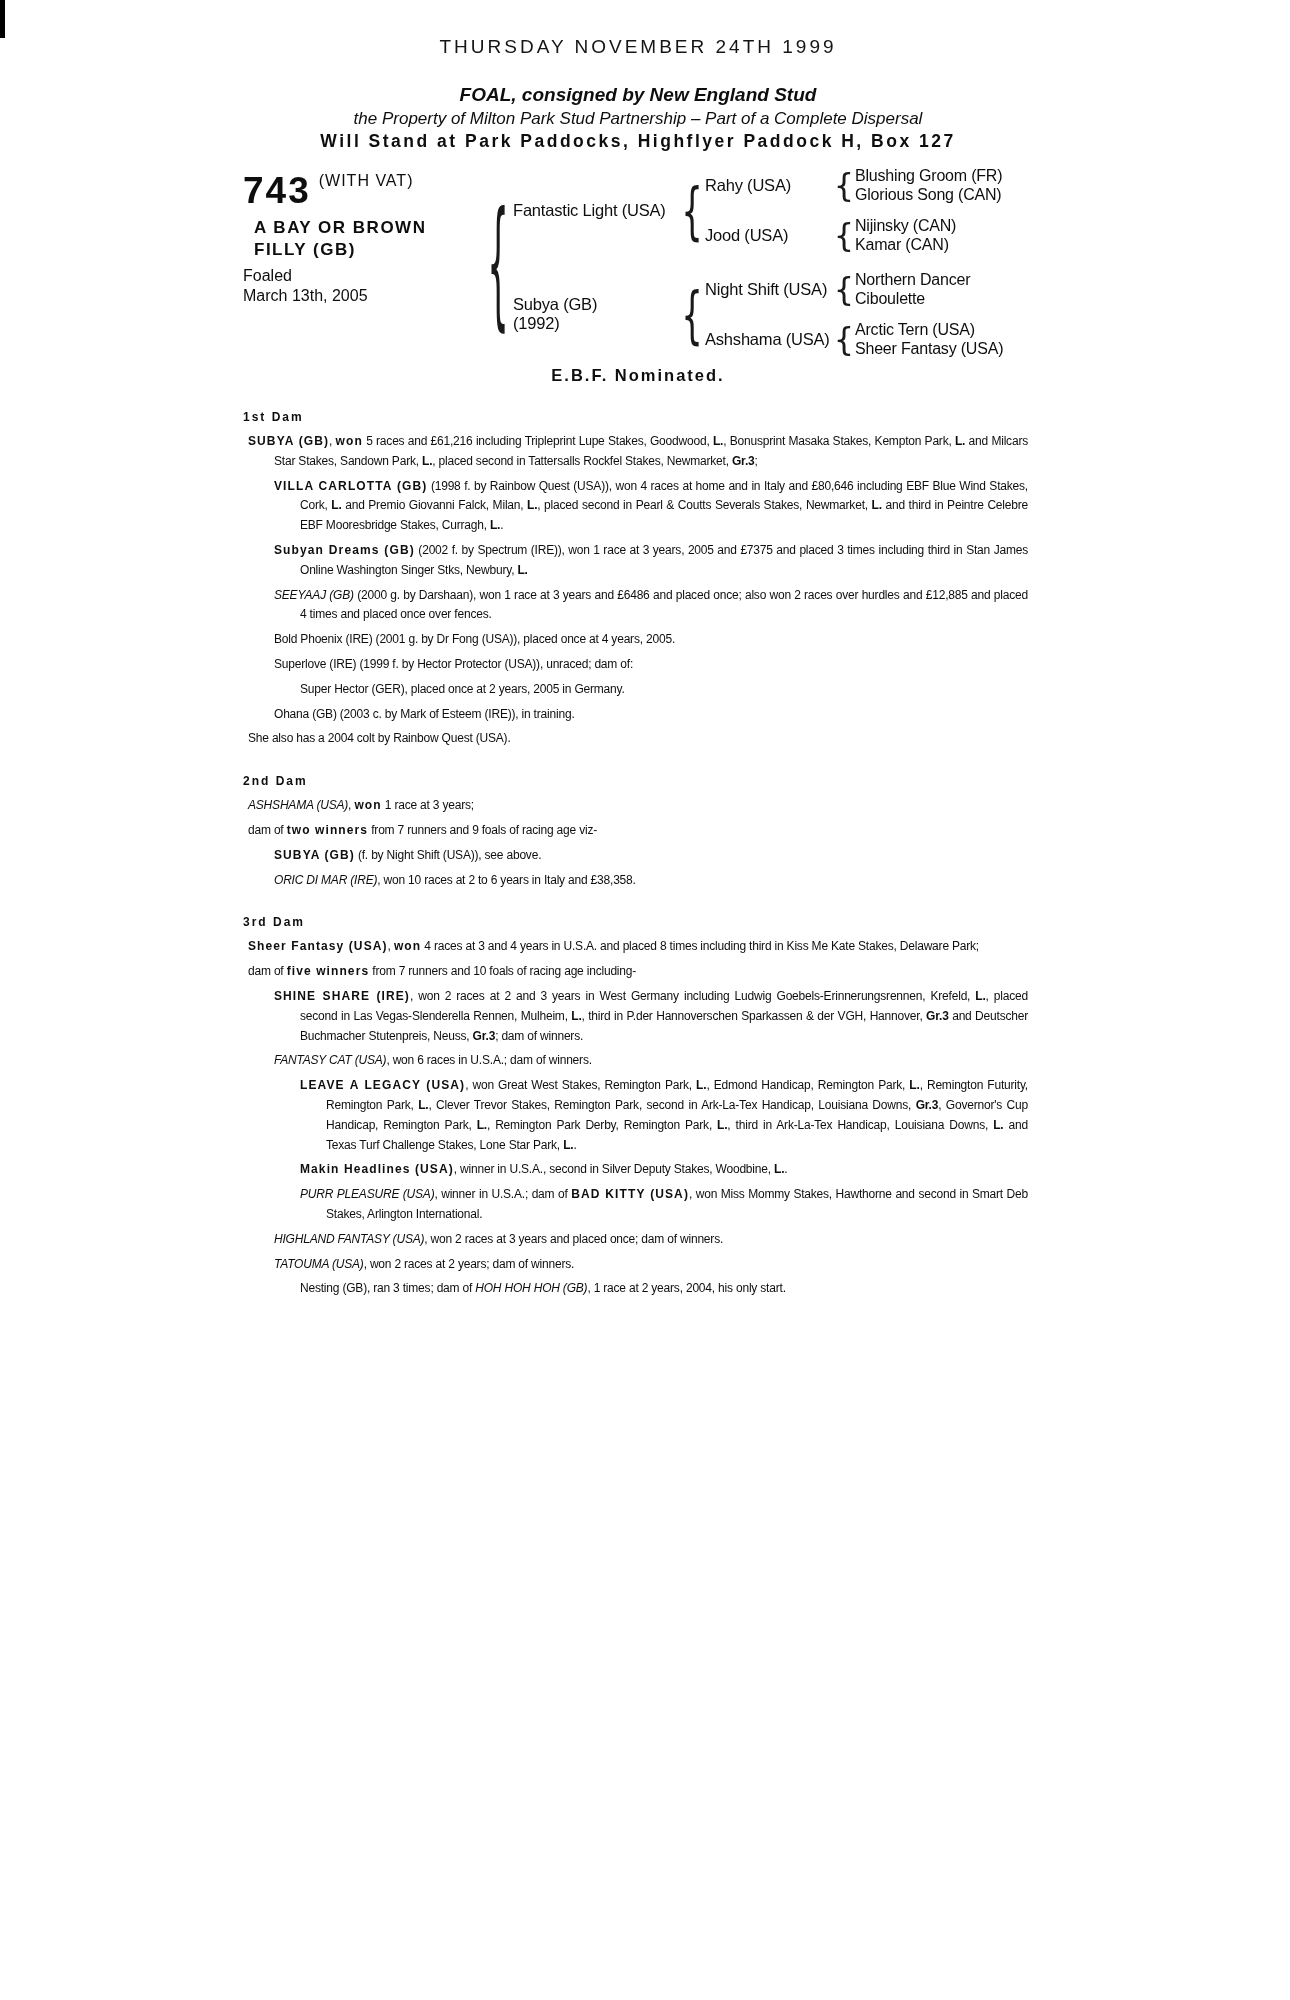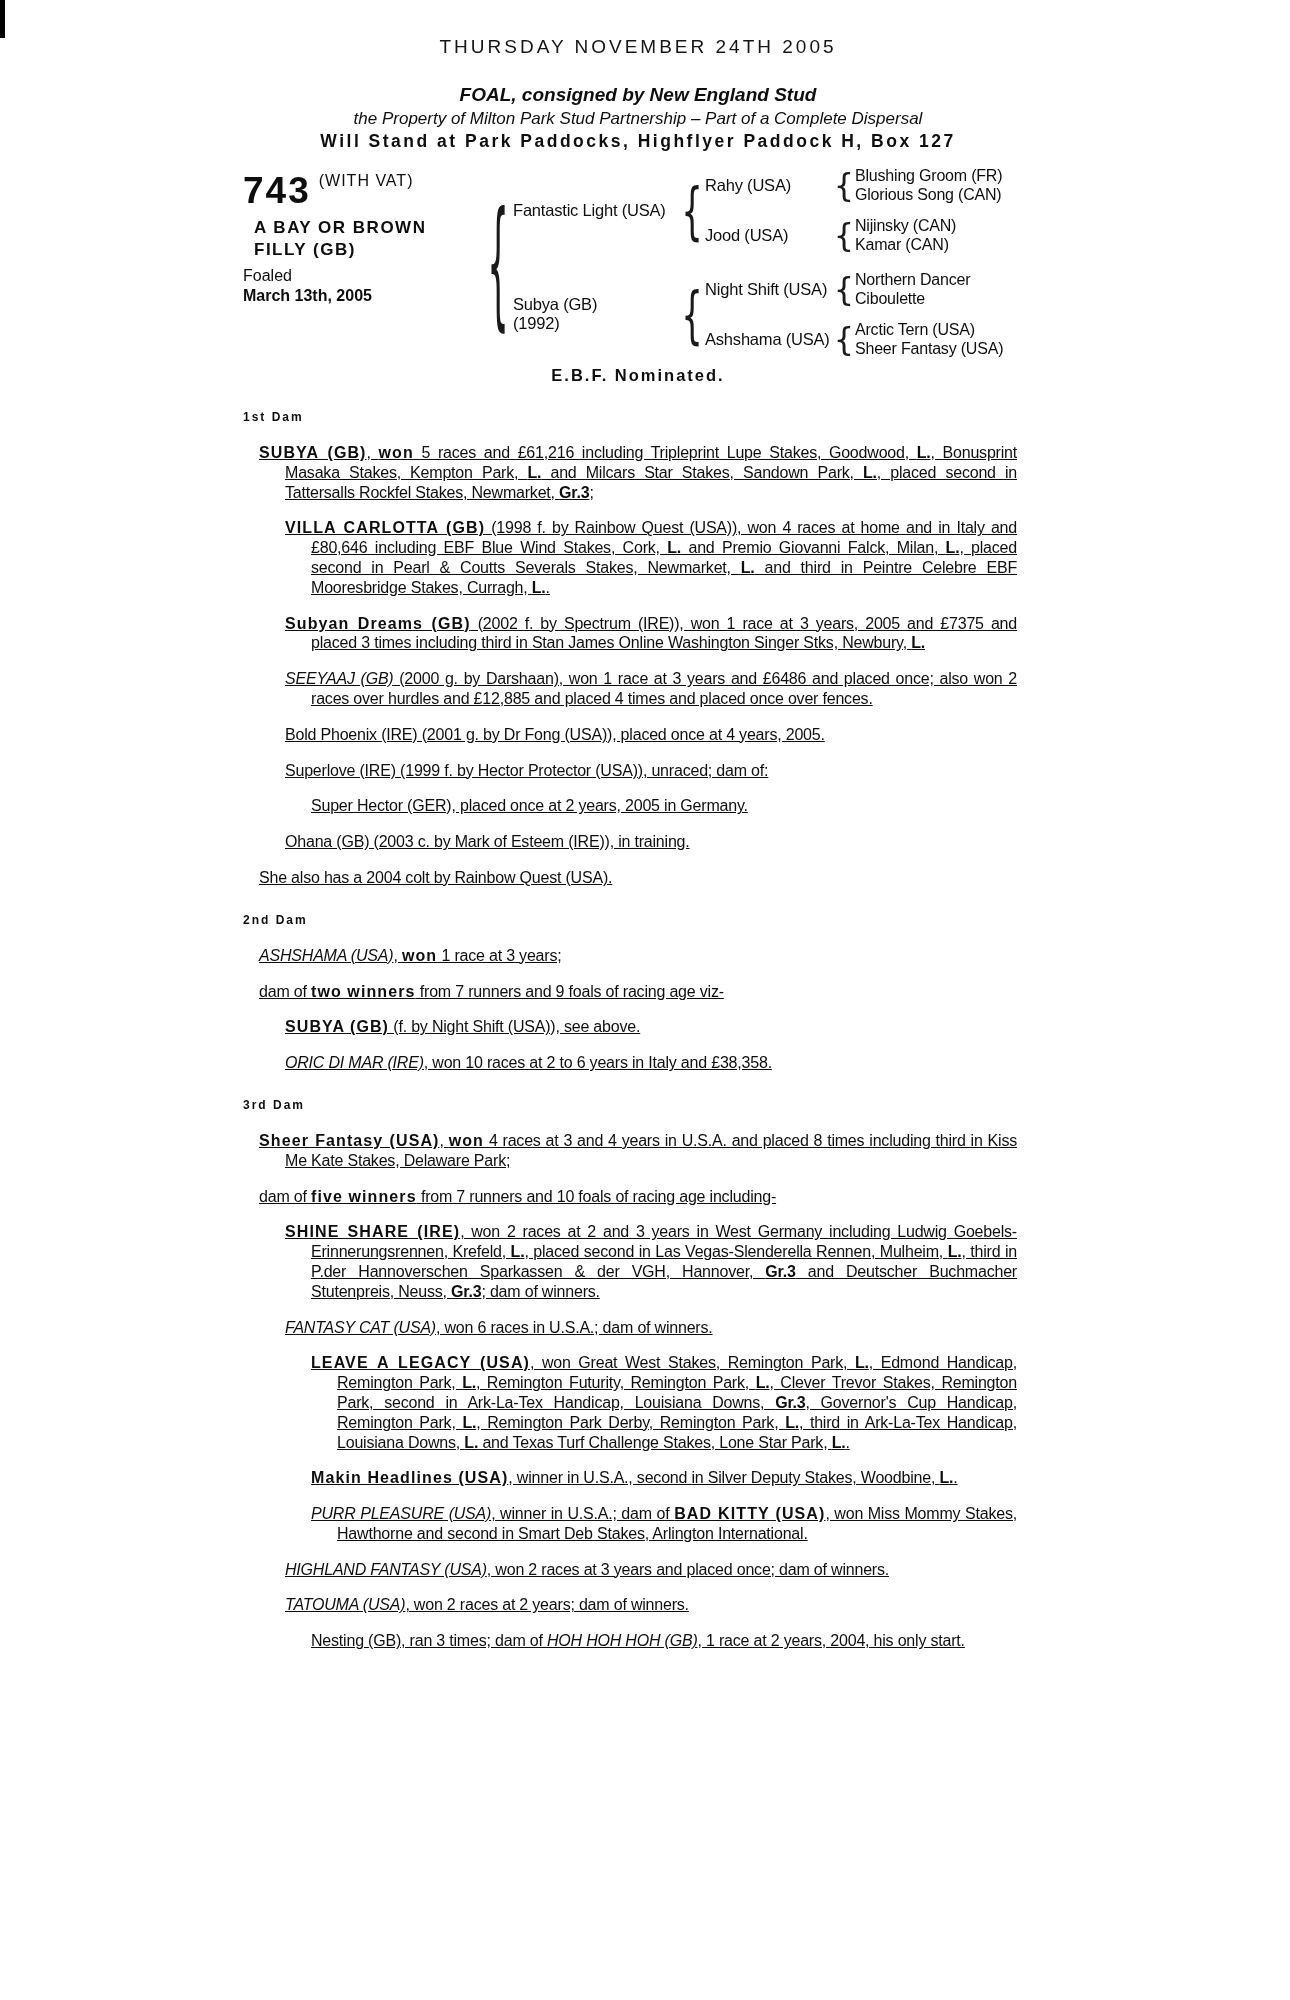--- a/index.html
+++ b/index.html
@@ -21,21 +21,21 @@
   .stand      { margin-top:2px; text-align:center; font-size:17.5px; font-weight:bold; letter-spacing:2.5px; }
 
   
   .ped-block { display:flex; align-items:flex-start; margin-top:20px; }
   .lot-info { width:248px; flex:0 0 248px; }
   .lot-number-row { display:flex; align-items:flex-start; }
   .lot-number { font-size:37px; font-weight:bold; letter-spacing:2px; line-height:38px; }
   .lot-vat { font-size:16px; letter-spacing:1px; margin-left:8px; }
   .lot-desc { margin-top:7px; font-weight:bold; font-size:17px; letter-spacing:1.5px; line-height:22px;margin-left:11px; }
   .foaled-label { margin-top:5px; font-size:16px; line-height:20px; }
-  .foaled-date  { font-size:16px; line-height:20px;font-weight:bold; }
+  .foaled-date  { font-size:16px; line-height:20px; }
 
   .ped-tree { display:flex; align-items:center; margin-top:-6px; }
   .gen1-col { display:flex; flex-direction:column; gap:16px; }
   .gen1-row, .gen2-row { display:flex; align-items:center; }
   .gen1-name { width:172px; flex:0 0 172px; font-size:16.5px; line-height:19px; letter-spacing:-0.2px; }
   .gen2-col { display:flex; flex-direction:column; gap:12px; }
   .gen2-name { width:132px; flex:0 0 132px; font-size:16.5px; letter-spacing:-0.2px; }
   .gen3-col { display:flex; flex-direction:column; }
   .gen3-name { font-size:16px; line-height:19px; letter-spacing:-0.2px; white-space:nowrap; }
 
@@ -46,37 +46,37 @@
   .brace-lg::before { font-size:34px; transform:scaleY(4.1); }
   .brace-sm { margin-right:4px; }
   .brace-md { margin-right:6px; }
   .brace-lg { margin-right:8px; }
 
   .ebf { margin-top:8px; text-align:center; font-weight:bold; font-size:16.5px; letter-spacing:2px; }
 
   
   .sections { margin-top:14px; }
   .section-heading { margin-top:22px; font-weight:bold; font-size:12px; letter-spacing:2px; line-height:20px; }
-  .para { margin:16px; font-size:16px; line-height:19.8px; letter-spacing:-0.2px; text-align:justify;text-decoration:underline; }
+  .para { margin:5px; font-size:12px; line-height:19.8px; letter-spacing:-0.2px; text-align:justify; }
   .para.l0 { padding-left:26px; text-indent:-26px; }
   .para.l1 { padding-left:52px; text-indent:-26px; }
   .para.l2 { padding-left:78px; text-indent:-26px; }
   .r-b  { font-weight:bold; }
   .r-bs { font-weight:bold; letter-spacing:1.1px; }
   .r-i  { font-style:italic; }
 </style>
 </head>
 <body>
 
 <div class="page">
   <div class="scan-mark"></div>
 
   <div class="content">
 
-    <div class="day-header">THURSDAY NOVEMBER 24TH 2005</div>
+    <div class="day-header">THURSDAY NOVEMBER 24TH 1999</div>
     <div class="consignment">FOAL, consigned by New England Stud</div>
     <div class="property">the Property of Milton Park Stud Partnership – Part of a Complete Dispersal</div>
     <div class="stand">Will Stand at Park Paddocks, Highflyer Paddock H, Box 127</div>
 
     <div class="ped-block">
 
       <div class="lot-info">
         <div class="lot-number-row">
           <span class="lot-number">743</span>
           <span class="lot-vat">(WITH VAT)</span>

